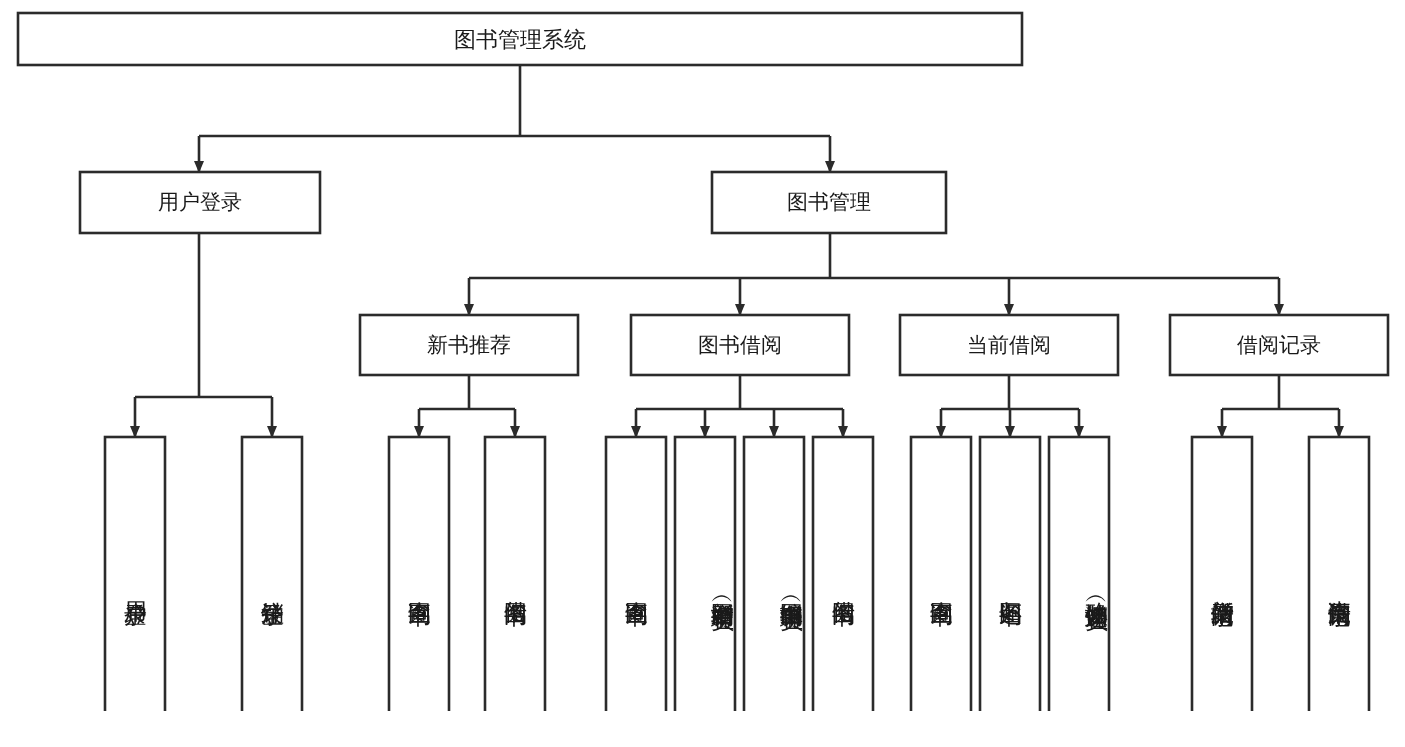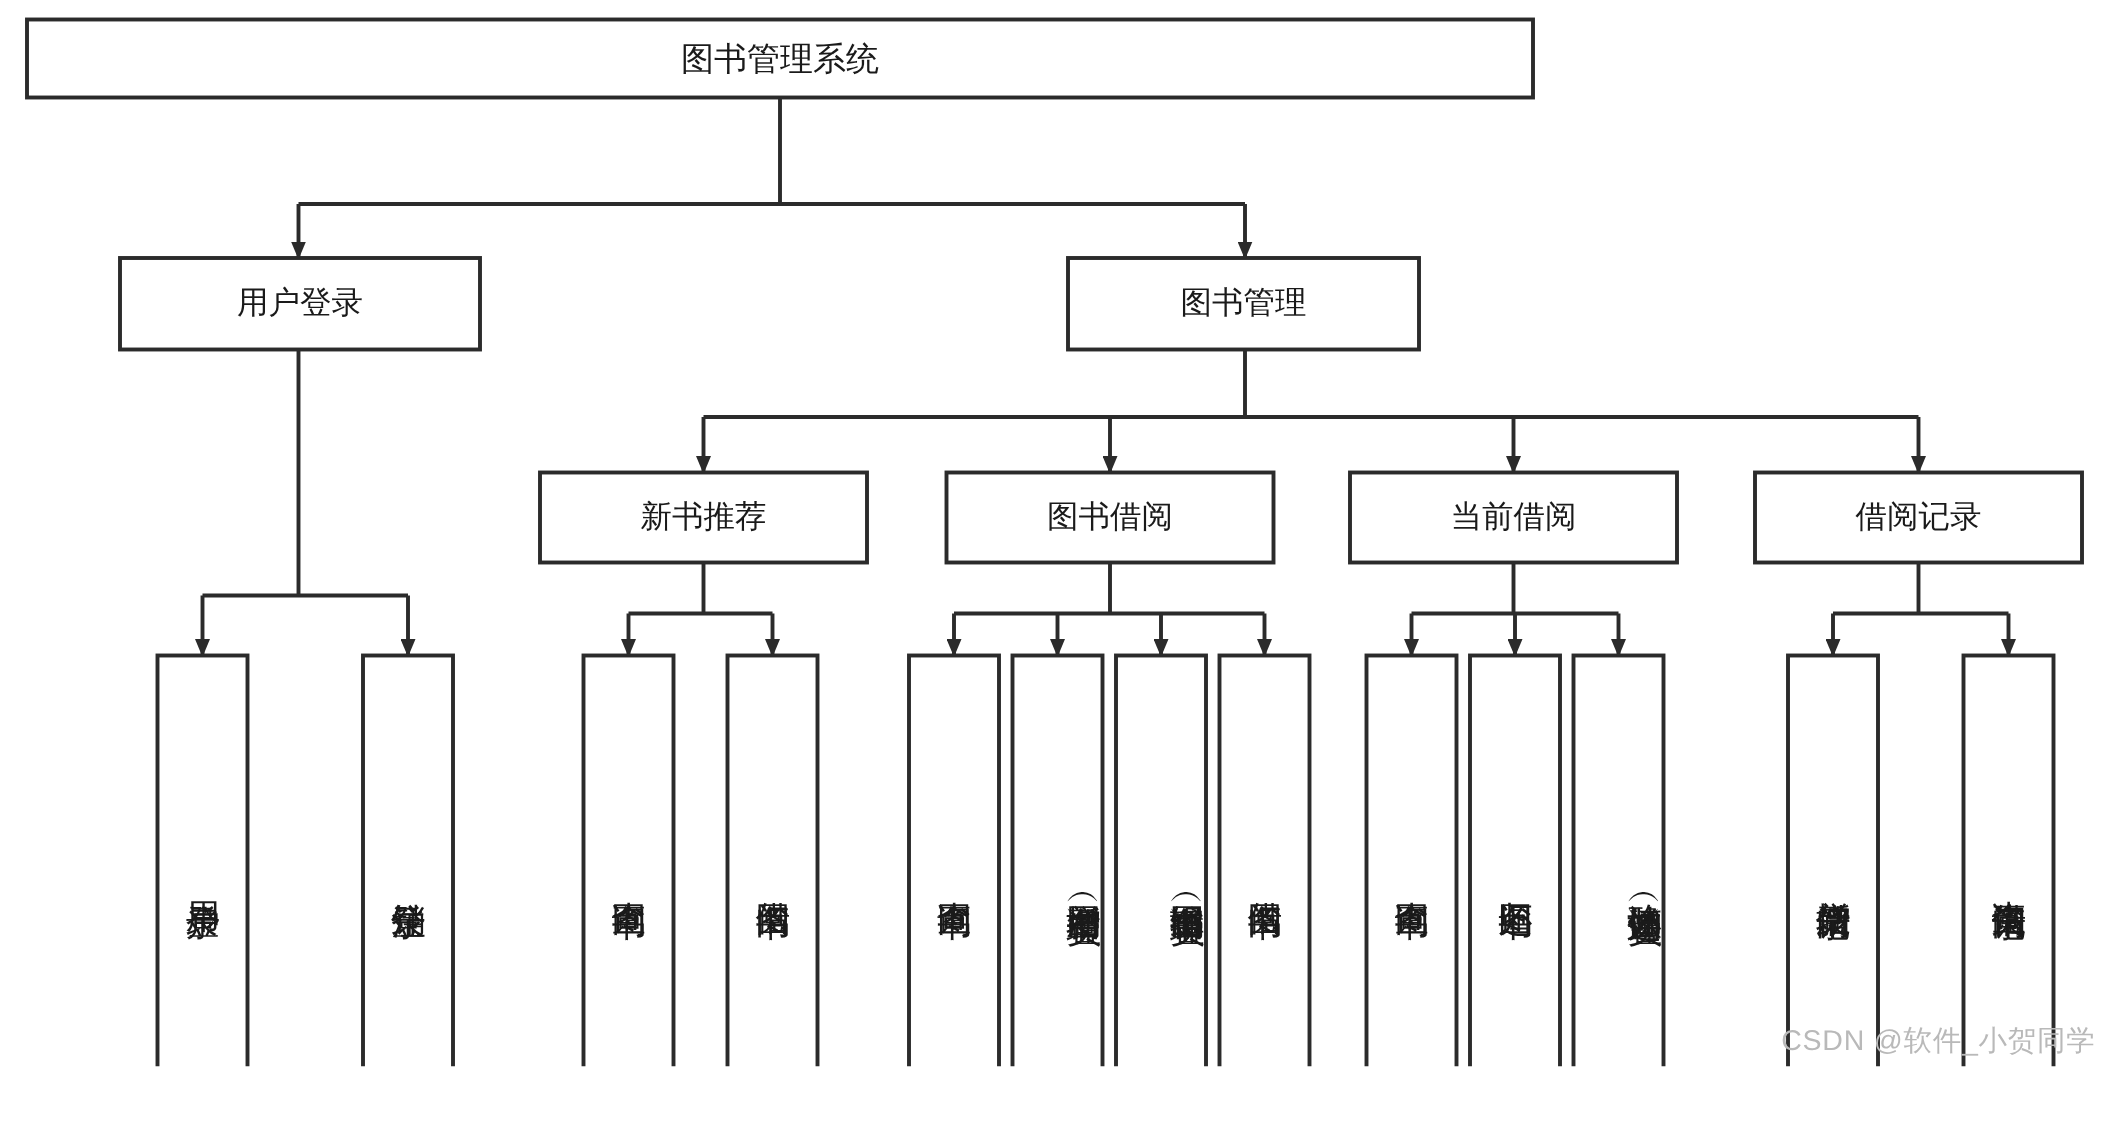--- a/index.html
+++ b/index.html
@@ -222,15 +222,14 @@
   <div class="vlabel" style="left:744px; top:437px; width:60px; height:296px; align-items:flex-start; padding-top:6px; box-sizing:border-box;">编辑图书（管理员）</div>
   <div class="vlabel" style="left:813px; top:437px; width:60px; height:296px;">借阅图书</div>
 
   <div class="vlabel" style="left:911px; top:437px; width:60px; height:296px;">查询图书</div>
   <div class="vlabel" style="left:980px; top:437px; width:60px; height:296px;">归还图书</div>
   <div class="vlabel" style="left:1049px; top:437px; width:60px; height:296px; align-items:flex-start; padding-top:6px; box-sizing:border-box;">确认归还（管理员）</div>
 
   <div class="vlabel" style="left:1192px; top:437px; width:60px; height:296px;">新增借阅记录</div>
   <div class="vlabel" style="left:1309px; top:437px; width:60px; height:296px;">查询借阅记录</div>
 
-  <div class="watermark">CSDN @软件_小贺同学</div>
 
 </div>
 
 </body></html>

